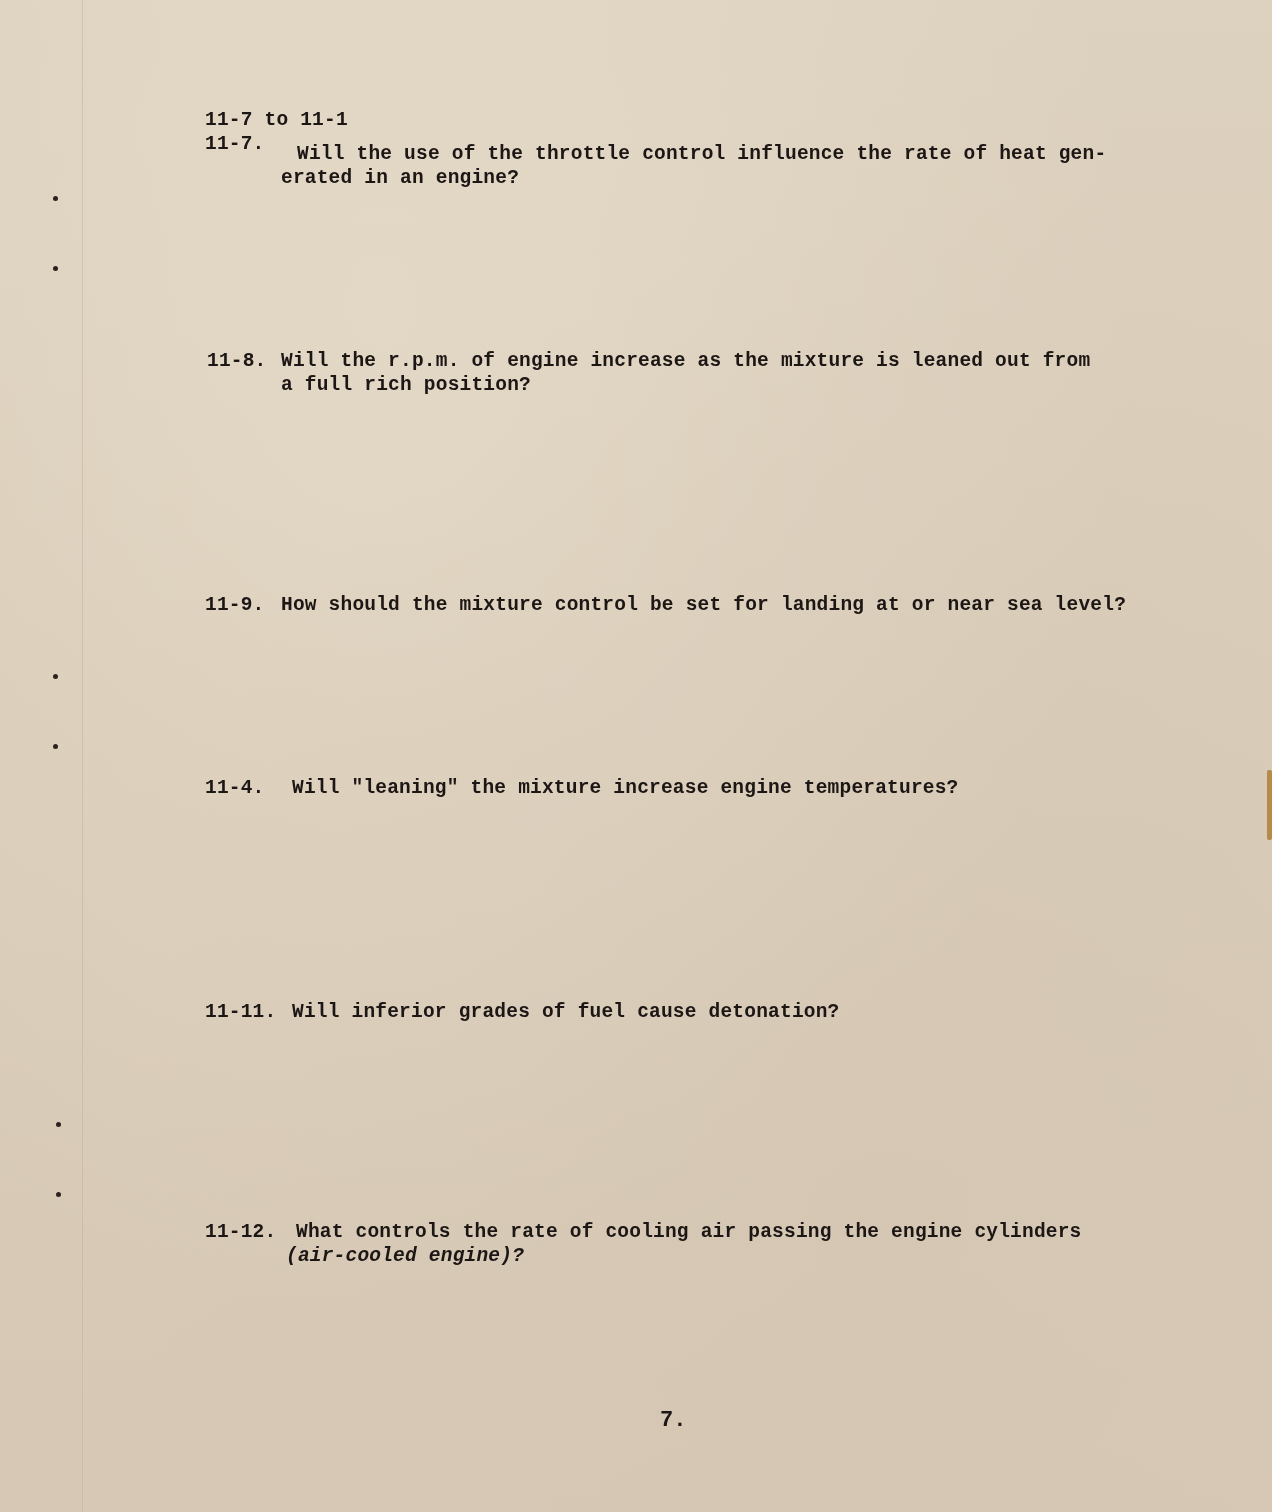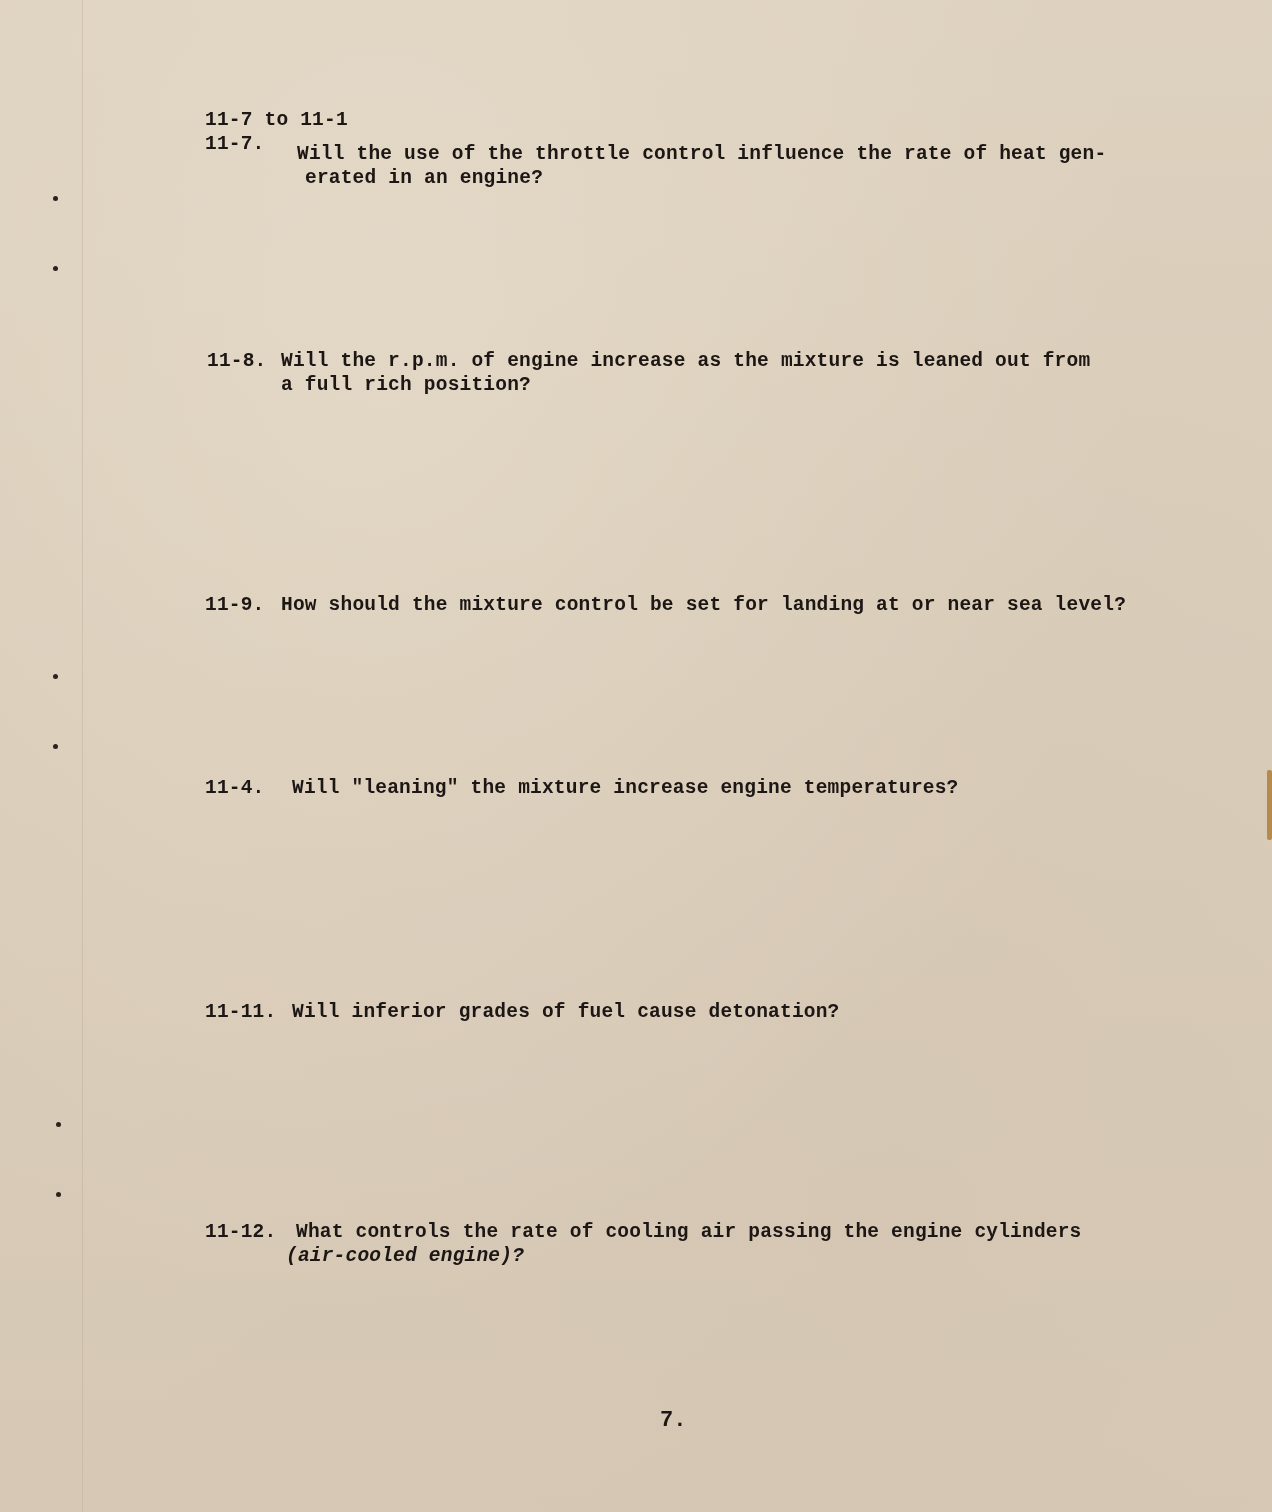--- a/index.html
+++ b/index.html
@@ -50,21 +50,21 @@
   <div class="punch" style="left:53px;top:744px;"></div>
   <div class="punch" style="left:56px;top:1122px;"></div>
   <div class="punch" style="left:56px;top:1192px;"></div>
   <div class="right-edge"></div>
 
   <div class="txt" style="left:205px;top:108px;">11-7 to 11-1</div>
 
   <div>
     <div class="txt" style="left:205px;top:132px;text-align:right;">11-7.</div>
     <div class="txt" style="left:297px;top:142px;">Will the use of the throttle control influence the rate of heat gen-</div>
-    <div class="txt" style="left:281px;top:166px;margin-left:24px;">erated in an engine?</div>
+    <div class="txt" style="left:281px;top:166px;">erated in an engine?</div>
   </div>
 
   <div>
     <div class="txt" style="left:207px;top:349px;">11-8.</div>
     <div class="txt" style="left:281px;top:349px;">Will the r.p.m. of engine increase as the mixture is leaned out from</div>
     <div class="txt" style="left:281px;top:373px;">a full rich position?</div>
   </div>
 
   <div>
     <div class="txt" style="left:205px;top:593px;">11-9.</div>

